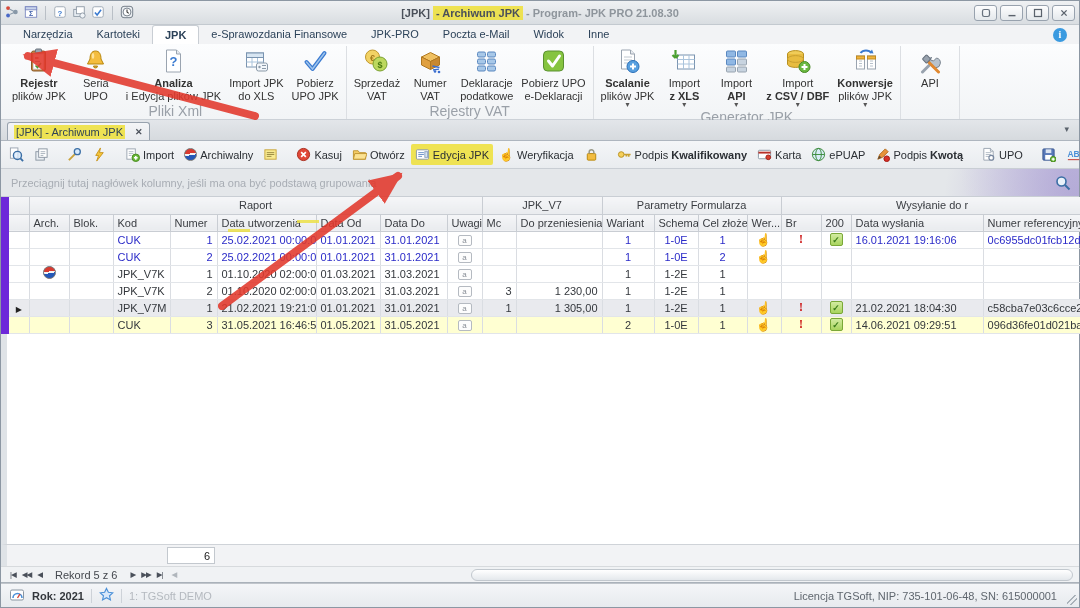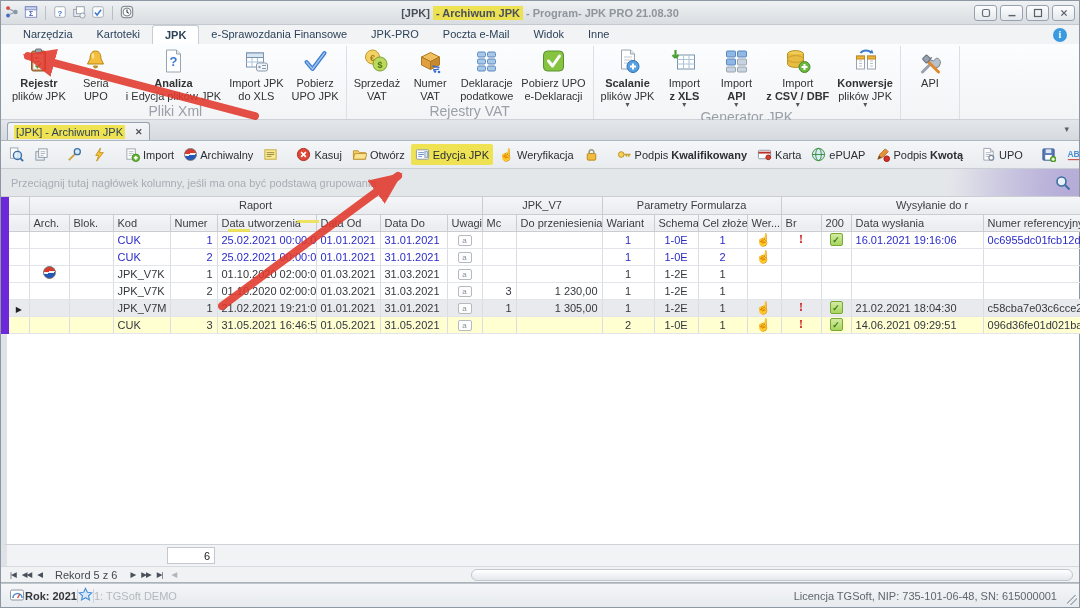--- a/index.html
+++ b/index.html
@@ -76,21 +76,21 @@
   
   .gridfooter { height:22px; background:#f2f3f5; border-top:1px solid #cfd3d8; border-left:6px solid #dfe3e7; position:relative; }
   .sumbox { position:absolute; left:160px; top:2px; width:48px; height:17px; background:#fff; border:1px solid #c3c8ce; text-align:right; padding:2px 4px 0 0; color:#222; }
   .navbar { height:17px; background:#f0f2f4; border-top:1px solid #d7dadd; border-bottom:1px solid #aab2ba; display:flex; align-items:center; padding:0 6px; gap:6px; position:relative; }
   .navbtn { font-size:7.5px; color:#4a505a; letter-spacing:-1px; }
   .navbtn.dis { color:#b0b6bc; }
   .navtext { color:#44484e; margin:0 4px; }
   .hscroll { position:absolute; left:470px; right:6px; top:2px; height:12px; border:1px solid #c2c8ce; border-radius:6px; background:linear-gradient(#ffffff,#e4e8ec); }
 
   
-  .statusbar { height:24px; background:linear-gradient(#f4f6f8,#e7eaee); border-top:1px solid #c0c5cb; display:flex; align-items:center; padding:0 8px; margin-top:auto; position:relative; }
+  .statusbar { height:24px; background:linear-gradient(#f4f6f8,#e7eaee); border-top:1px solid #c0c5cb; display:flex; align-items:center; padding:0 8px; gap:7px; margin-top:auto; position:relative; }
   .sb-b { font-weight:bold; color:#33373c; }
   .sb-dim { color:#b4b9bf; }
   .sb-sep { width:1px; height:14px; background:#cdd2d8; }
   .sb-right { margin-left:auto; color:#5f666e; margin-right:14px; }
   .grip { position:absolute; right:2px; bottom:2px; width:10px; height:10px;
     background:linear-gradient(135deg, transparent 40%, #aab2ba 40% 47%, transparent 47% 65%, #aab2ba 65% 72%, transparent 72%); }
 
   
   .overlay { position:absolute; inset:0; width:1080px; height:608px; pointer-events:none; z-index:60; }
   .dash { position:absolute; background:rgba(236,225,70,.85); z-index:55; pointer-events:none; }

